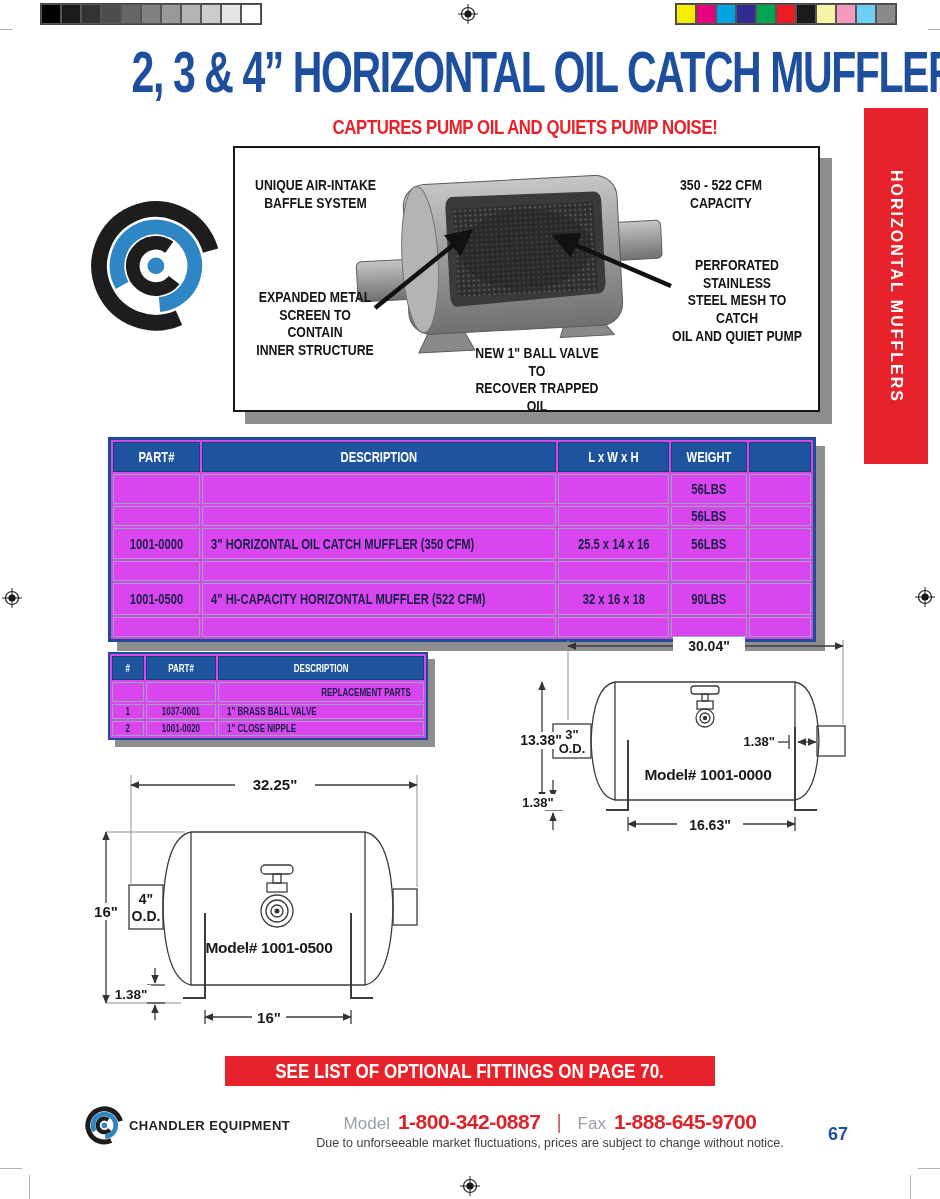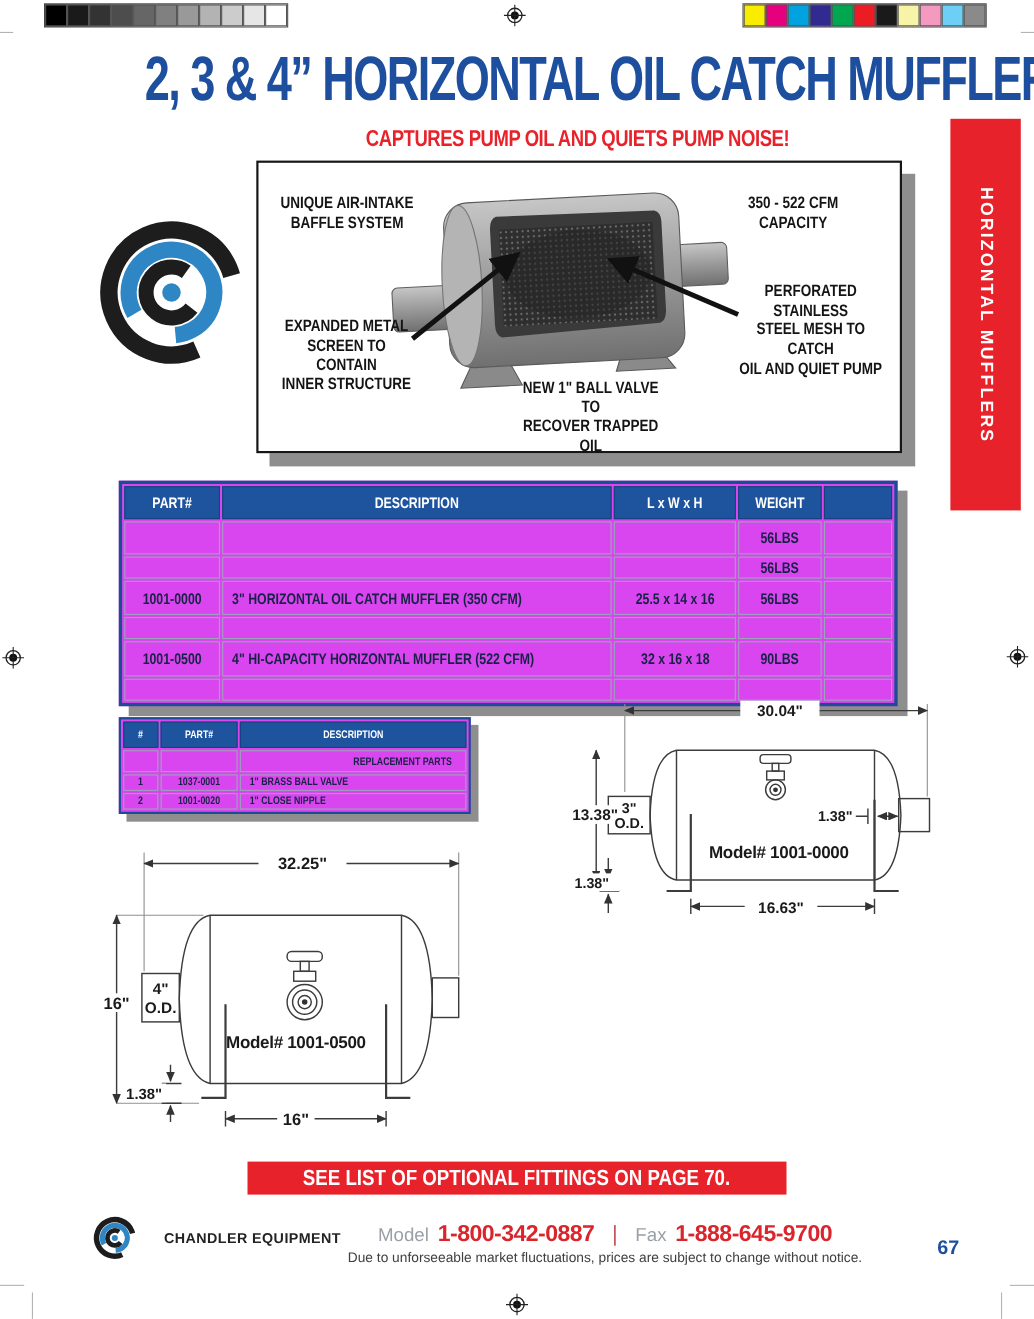--- a/index.html
+++ b/index.html
@@ -48,27 +48,27 @@
   td.c-desc{text-align:left;padding-left:8px;}
   td.sec{text-align:right;text-decoration:underline;}
 
   
   .drawing text{font-family:"Liberation Sans",sans-serif;font-weight:700;fill:#1a1a1a;}
 
   
   #banner{left:225px;top:1056px;width:490px;height:30px;background:#e8222a;
           display:flex;align-items:center;justify-content:center;}
   #banner span{color:#fff;font-weight:700;font-size:20px;transform:scaleX(0.85);white-space:nowrap;}
-  #footer-company{left:149px;top:1118px;font-weight:700;font-size:13px;color:#232323;letter-spacing:0.4px;}
+  #footer-company{left:129px;top:1118px;font-weight:700;font-size:13px;color:#232323;letter-spacing:0.4px;}
   #contact-row{left:270px;top:1110px;width:560px;display:flex;align-items:baseline;justify-content:center;gap:8px;white-space:nowrap;}
   .contact-label{color:#9aa0a6;font-size:17px;}
   .contact-number{color:#d9252b;font-weight:700;font-size:21px;letter-spacing:-0.5px;}
   .contact-divider{color:#c9565c;font-size:20px;padding:0 8px;}
   #disclaimer{left:240px;top:1136px;width:620px;text-align:center;color:#404040;font-size:12.5px;}
-  #page-number{left:852px;top:1124px;font-weight:700;font-size:18px;color:#1e4f9f;text-align:center;}
+  #page-number{left:828px;top:1124px;font-weight:700;font-size:18px;color:#1e4f9f;text-align:center;}
 </style>
 </head>
 <body>
 
 <div id="page">
 
   <div class="abs calbar" style="left:40px;top:3px;" id="grayscale-bar">
       <div class="swatch" style="background: rgb(0, 0, 0);"></div>
       <div class="swatch" style="background: rgb(26, 26, 26);"></div>
       <div class="swatch" style="background: rgb(51, 51, 51);"></div>

